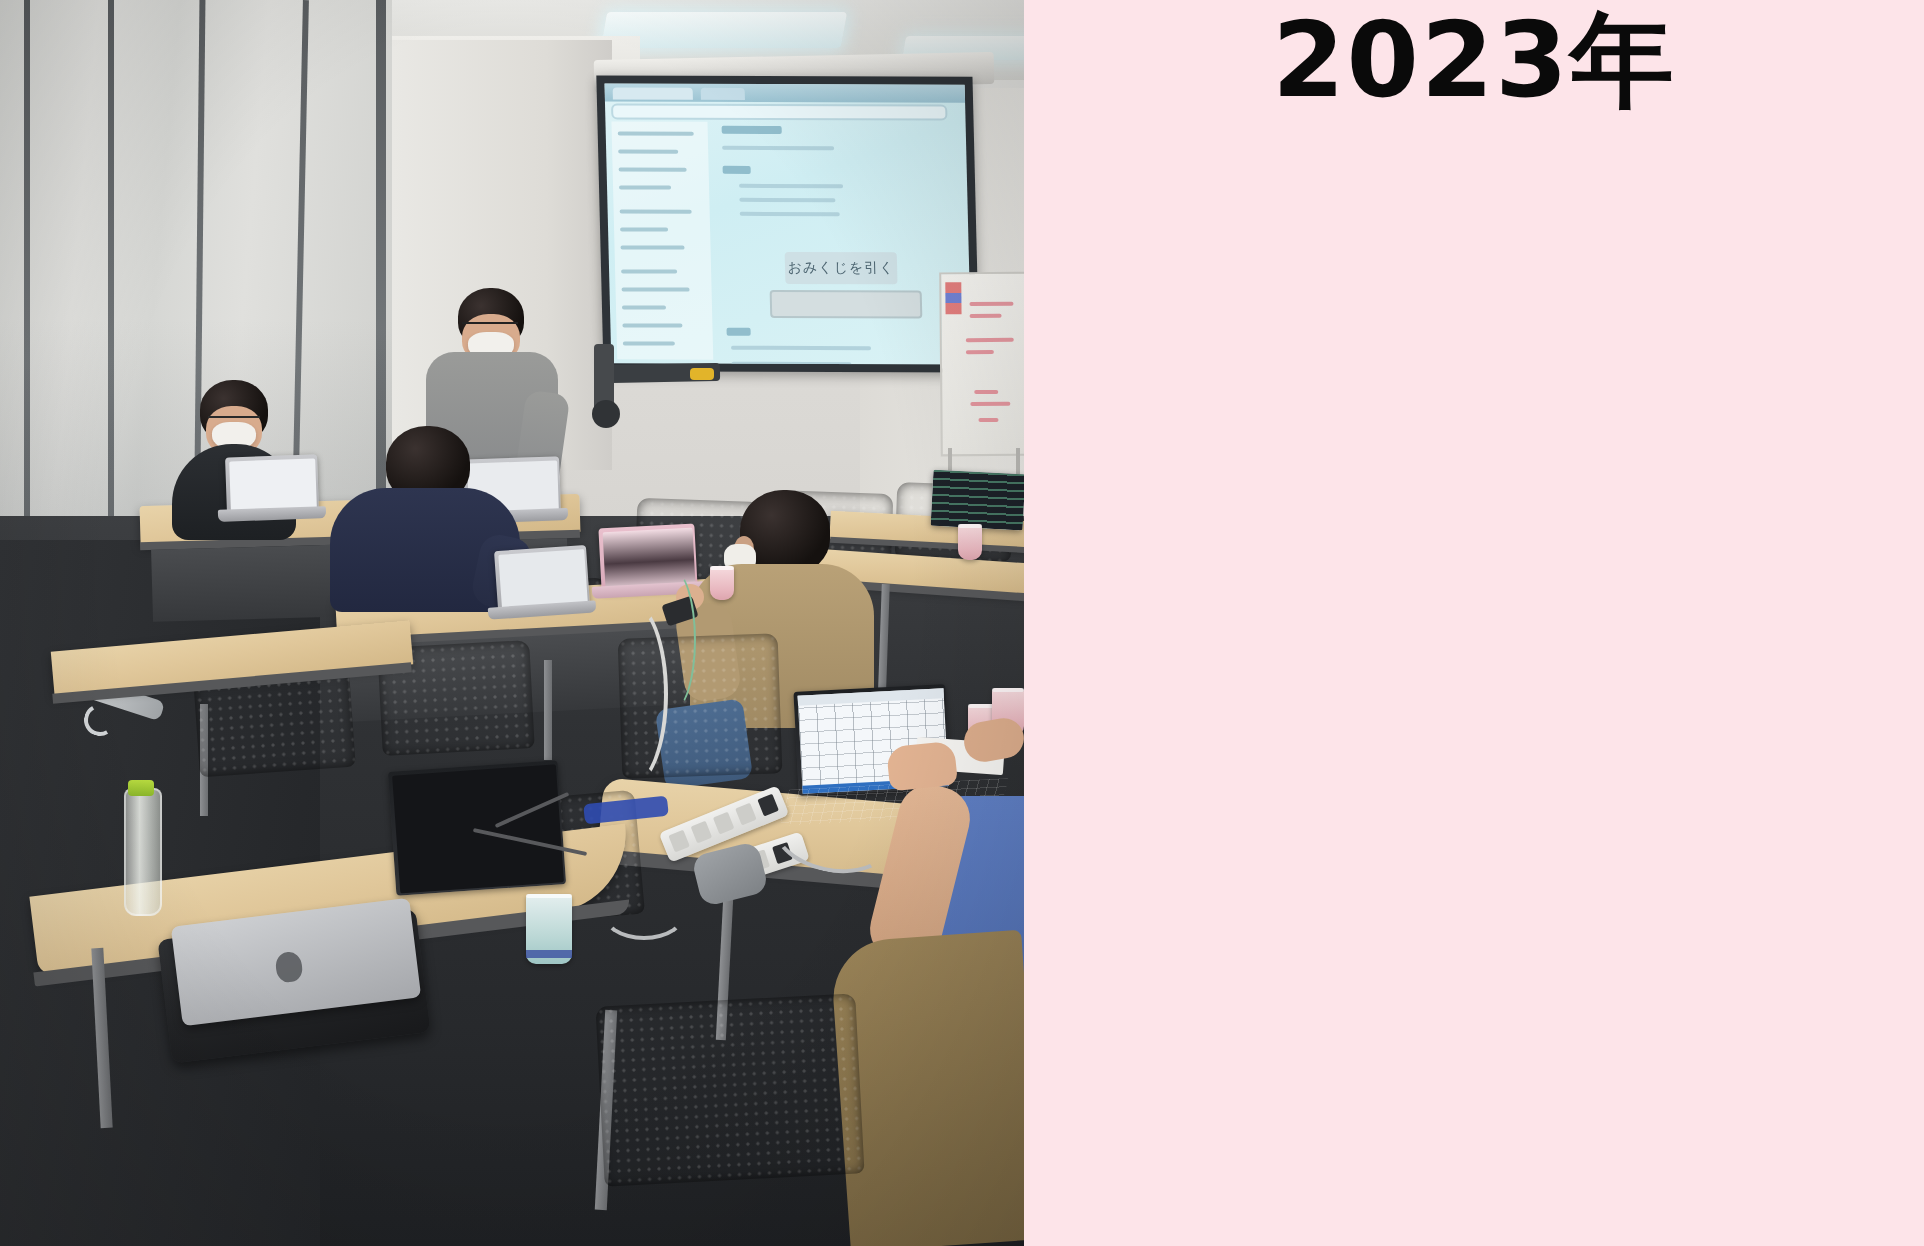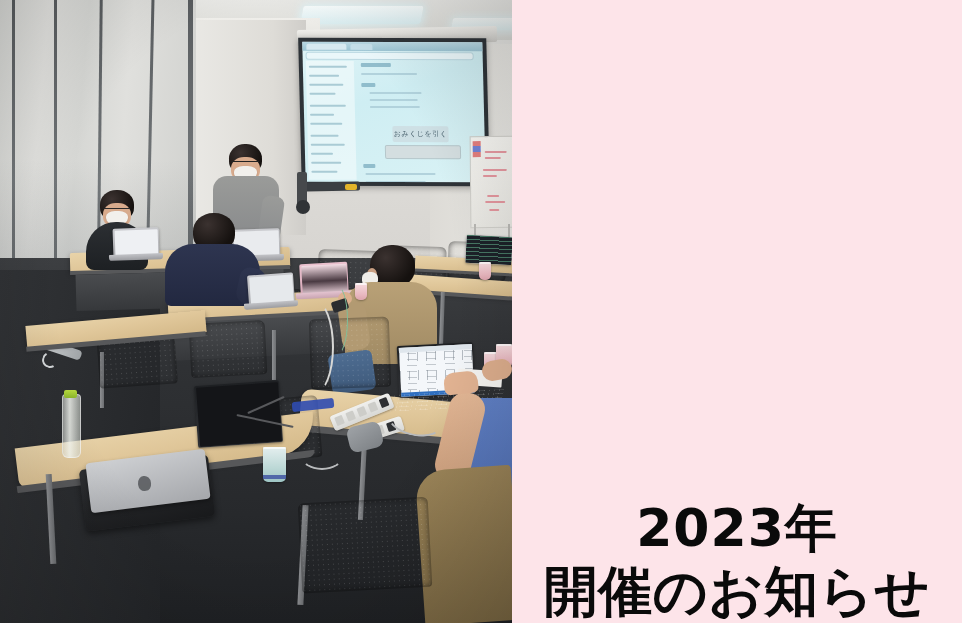--- a/index.html
+++ b/index.html
@@ -502,21 +502,21 @@
   
   #pink-panel {
     position: absolute;
     left: 512px; top: 0;
     width: 450px;
     height: 623px;
     background: #fde4e9;
     display: flex;
     flex-direction: column;
     align-items: center;
-    justify-content: flex-end;
+    justify-content: space-between;
   }
   .headline {
     color: #0a0a0a;
     font-family: "DejaVu Sans", "Liberation Sans", sans-serif;
     font-weight: 700;
     font-size: 54px;
     line-height: 63px;
     letter-spacing: 0.5px;
     text-align: center;
     white-space: nowrap;
@@ -771,16 +771,15 @@
     <div class="ph macbook"></div>
     <div class="ph apple-logo"></div>
 
     <div class="ph chair-back chair-mesh chD"></div>
 
     <div class="ph photo-vignette"></div>
   </div>
 
   <div id="pink-panel">
     <div class="headline l1">2023年</div>
-    <div class="headline">開催のお知らせ</div>
   </div>
 
 </div>
 
 </body></html>

